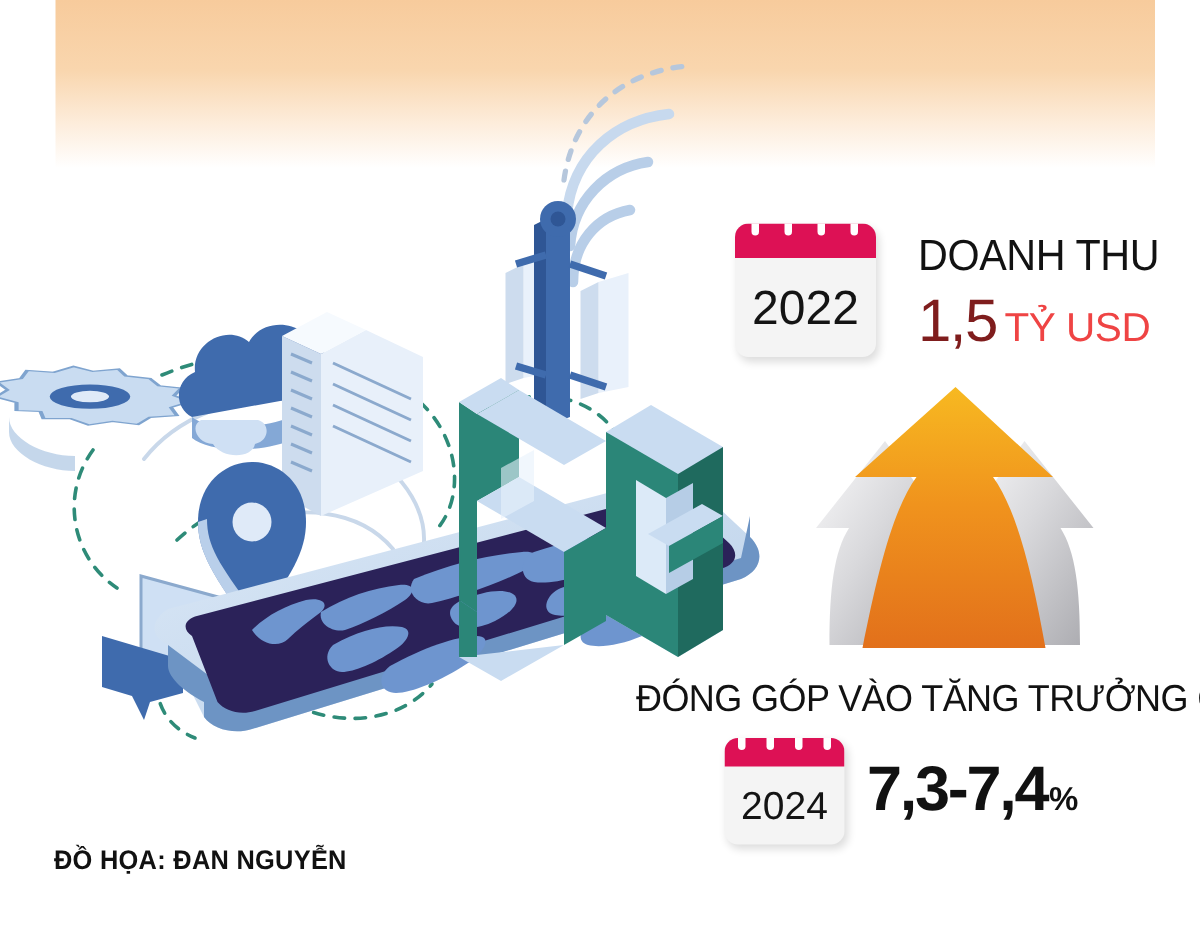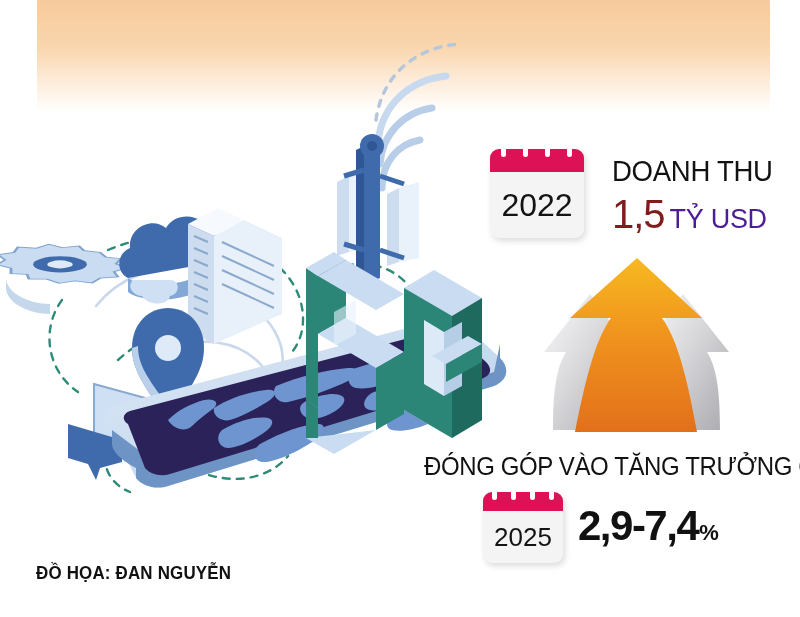--- a/index.html
+++ b/index.html
@@ -25,21 +25,21 @@
   
   .lbl-doanhthu{
     position:absolute;left:612px;top:155px;font-size:29px;color:#121212;
     letter-spacing:-.3px;white-space:nowrap;transform:scaleX(.95);transform-origin:left;
   }
   .val-revenue{
     position:absolute;left:612px;top:192px;white-space:nowrap;
     display:flex;align-items:baseline;
   }
   .val-revenue .num{font-size:40px;font-weight:normal;color:#7f1d1d;letter-spacing:-1px;}
-  .val-revenue .unit{font-size:27px;color:#4c1d95;margin-left:5px;letter-spacing:-.3px;}
+  .val-revenue .unit{font-size:27px;color:#ef4444;margin-left:5px;letter-spacing:-.3px;}
 
   .lbl-gdp{
     position:absolute;left:424px;top:452px;font-size:25px;color:#121212;
     letter-spacing:-.4px;white-space:nowrap;transform:scaleX(.96);transform-origin:left;
   }
   .val-gdp{
     position:absolute;left:578px;top:502px;white-space:nowrap;
     display:flex;align-items:baseline;
   }
   .val-gdp .num{font-size:42px;font-weight:bold;color:#111;letter-spacing:-1.5px;}
@@ -268,22 +268,22 @@
   </div>
 
   <div class="lbl-gdp">ĐÓNG GÓP VÀO TĂNG TRƯỞNG GDP</div>
   <div class="cal" id="cal2025">
     <div class="top">
       <div class="tab" style="left:9px;"></div>
       <div class="tab" style="left:28px;"></div>
       <div class="tab" style="left:47px;"></div>
       <div class="tab" style="left:66px;"></div>
     </div>
-    <div class="yr">2025</div>
+    <div class="yr">2024</div>
   </div>
   <div class="val-gdp">
-    <span class="num">2,9-7,4</span>
+    <span class="num">7,3-7,4</span>
     <span class="unit">%</span>
   </div>
 
   <div class="credit">ĐỒ HỌA: ĐAN NGUYỄN</div>
 
 </div>
 
 </body></html>

